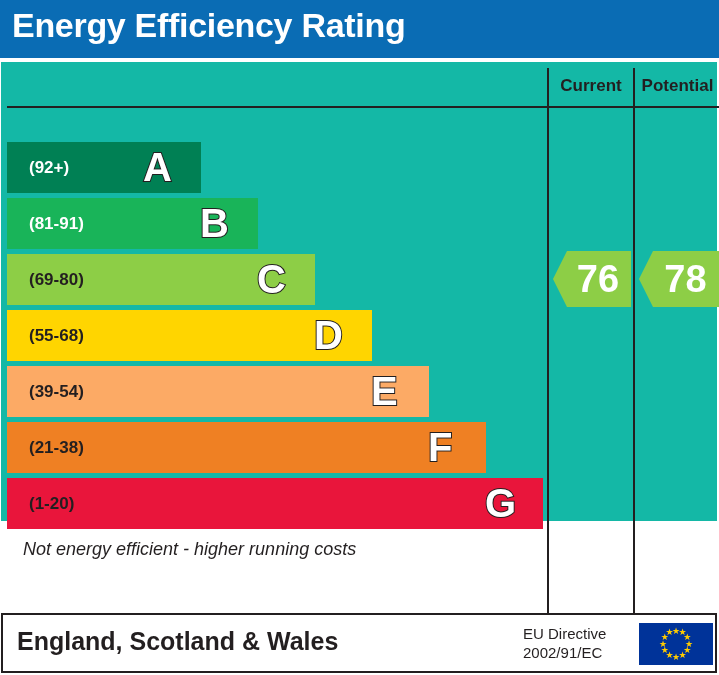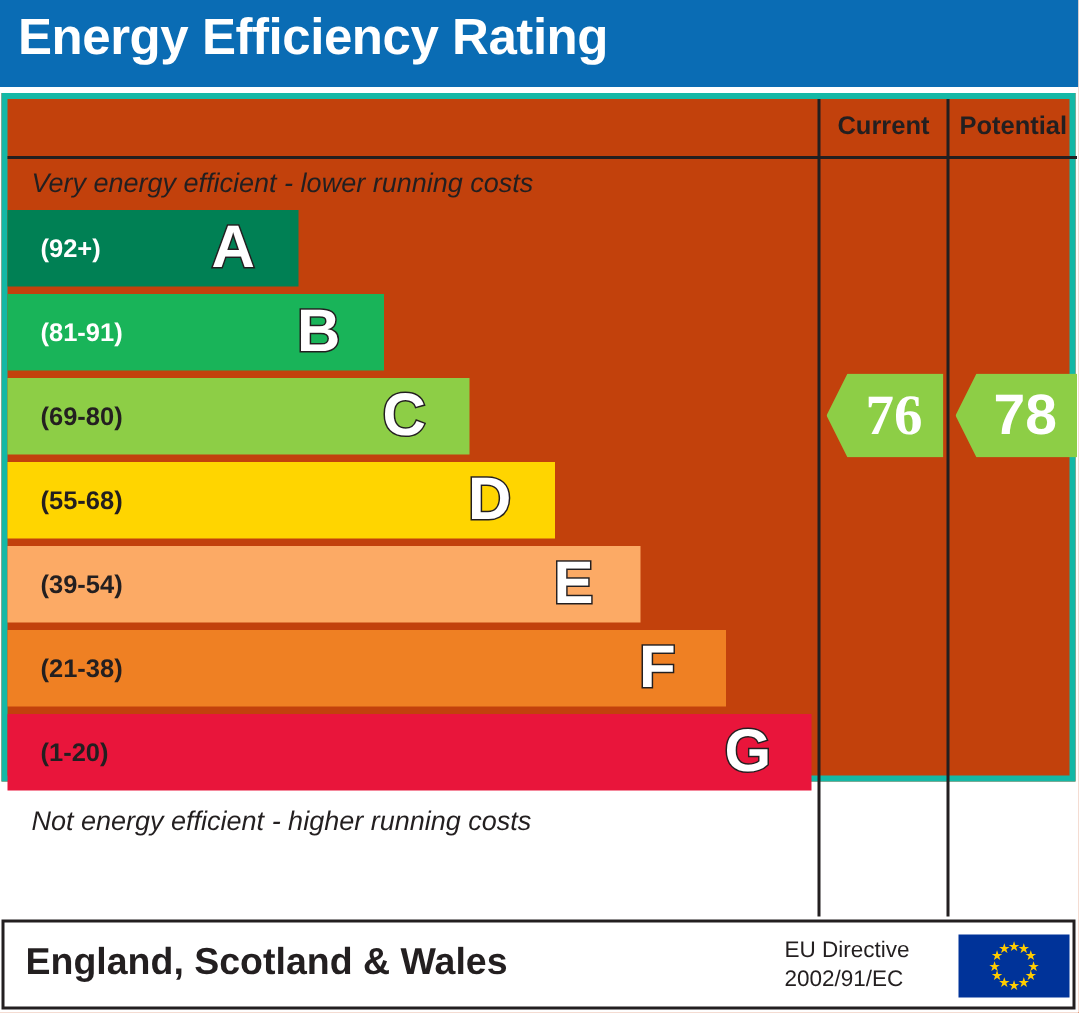--- a/index.html
+++ b/index.html
@@ -40,23 +40,23 @@
     white-space: nowrap;
   }
 
   
   .frame {
     position: absolute;
     left: 1px;
     top: 62px;
     width: 716px;
     height: 459px;
-    border: 4px solid #14b8a6;
+    border: 6px solid #14b8a6;
     box-sizing: border-box;
-    background: #c2410c;
+    background: #14b8a6;
   }
   
   .hdr-rule {
     position: absolute;
     left: 0px;
     top: 38px;
     width: 713px;
     height: 2px;
     background: #231f20;
   }
@@ -217,21 +217,20 @@
 
   <div class="frame">
 
     <div class="hdr-rule"></div>
     <div class="vdiv-current"></div>
     <div class="vdiv-potential"></div>
 
     <div class="col-hdr current">Current</div>
     <div class="col-hdr potential">Potential</div>
 
-    <div class="caption top">Very energy efficient - lower running costs</div>
     <div class="caption bottom">Not energy efficient - higher running costs</div>
 
     <div class="bars" id="bars-container">
         <div class="bar-row" style="top: 0px; width: 194px;">
           <div class="bar" style="width: 194px; background: rgb(0, 128, 84);">
             <div class="bar-range" style="color: rgb(255, 255, 255);">(92+)</div>
             <div class="bar-letter" style="left: 136px;">A</div>
           </div>
         </div>
         <div class="bar-row" style="top: 56px; width: 251px;">
@@ -266,21 +265,21 @@
         </div>
         <div class="bar-row" style="top: 336px; width: 536px;">
           <div class="bar" style="width: 536px; background: rgb(233, 21, 59); text-align: right;">
             <div class="bar-range" style="color: rgb(35, 31, 32);">(1-20)</div>
             <div class="bar-letter" style="left: 478px;">G</div>
           </div>
         </div>
       </div>
 
     <div id="markers-container">
-        <div class="marker" style="left: 546px; width: 78px; top: 183px; background: rgb(141, 206, 70); font-family: Liberation Serif, serif;">
+        <div class="marker" style="left: 546px; width: 78px; top: 183px; background: rgb(141, 206, 70);">
           <span class="marker-value">76</span>
         </div>
         <div class="marker" style="left: 632px; width: 81px; top: 183px; background: rgb(141, 206, 70);">
           <span class="marker-value">78</span>
         </div>
       </div>
   </div>
 
   <div class="footer">
     <div class="footer-region">England, Scotland &amp; Wales</div>

